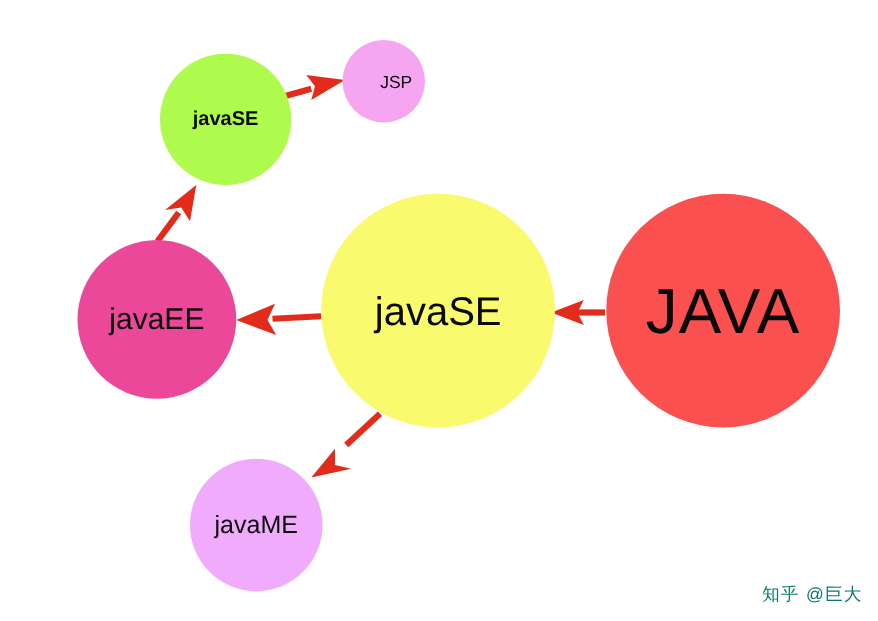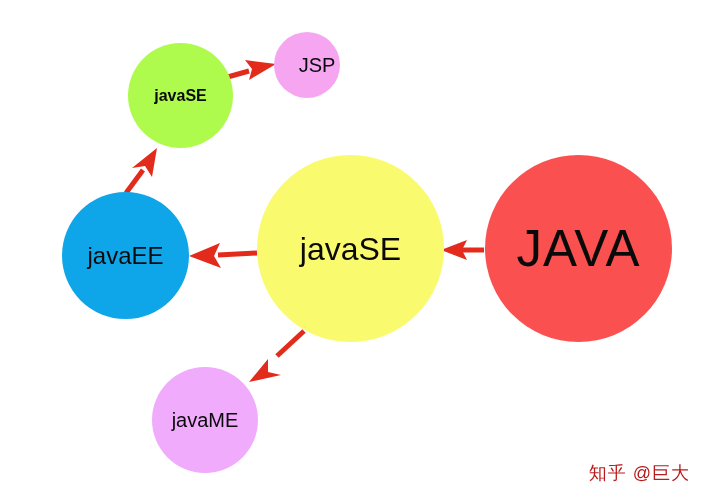--- a/index.html
+++ b/index.html
@@ -37,35 +37,35 @@
     user-select: none;
   }
   .node-label {
     display: block;
     letter-spacing: 0px;
   }
   #node-java        { left: 485px; top: 155px; width: 187px; height: 187px; background: #fb5050; text-align: center; }
   #node-java .node-label        { font-size: 51px; letter-spacing: 1px; }
   #node-javase      { left: 257px; top: 155px; width: 187px; height: 187px; background: #fafa6e; text-align: right; }
   #node-javase .node-label      { font-size: 32px; }
-  #node-javaee      { left:  62px; top: 192px; width: 127px; height: 127px; background: #0ea5e9; }
+  #node-javaee      { left:  62px; top: 192px; width: 127px; height: 127px; background: #ec4899; }
   #node-javaee .node-label      { font-size: 24px; }
   #node-javaweb     { left: 128px; top:  43px; width: 105px; height: 105px; background: #aefb4d; }
   #node-javaweb .node-label     { font-size: 16px; font-weight: bold; }
   #node-jsp         { left: 274px; top:  32px; width:  66px; height:  66px; background: #f6a5f0; }
-  #node-jsp .node-label         { font-size: 20px; margin-left: 20px; }
+  #node-jsp .node-label         { font-size: 14px; margin-left: 20px; }
   #node-javame      { left: 152px; top: 367px; width: 106px; height: 106px; background: #f0abfc; }
   #node-javame .node-label      { font-size: 20px; }
 
   #watermark {
     position: absolute;
     right: 12px;
     bottom: 12px;
-    color: #b91c1c;
-    font-size: 18px;
+    color: #0f766e;
+    font-size: 14px;
     letter-spacing: 1px;
     white-space: nowrap;
     user-select: none;
     margin-top: 37px;
   }
 </style>
 </head>
 <body>
 
 <div id="canvas">

